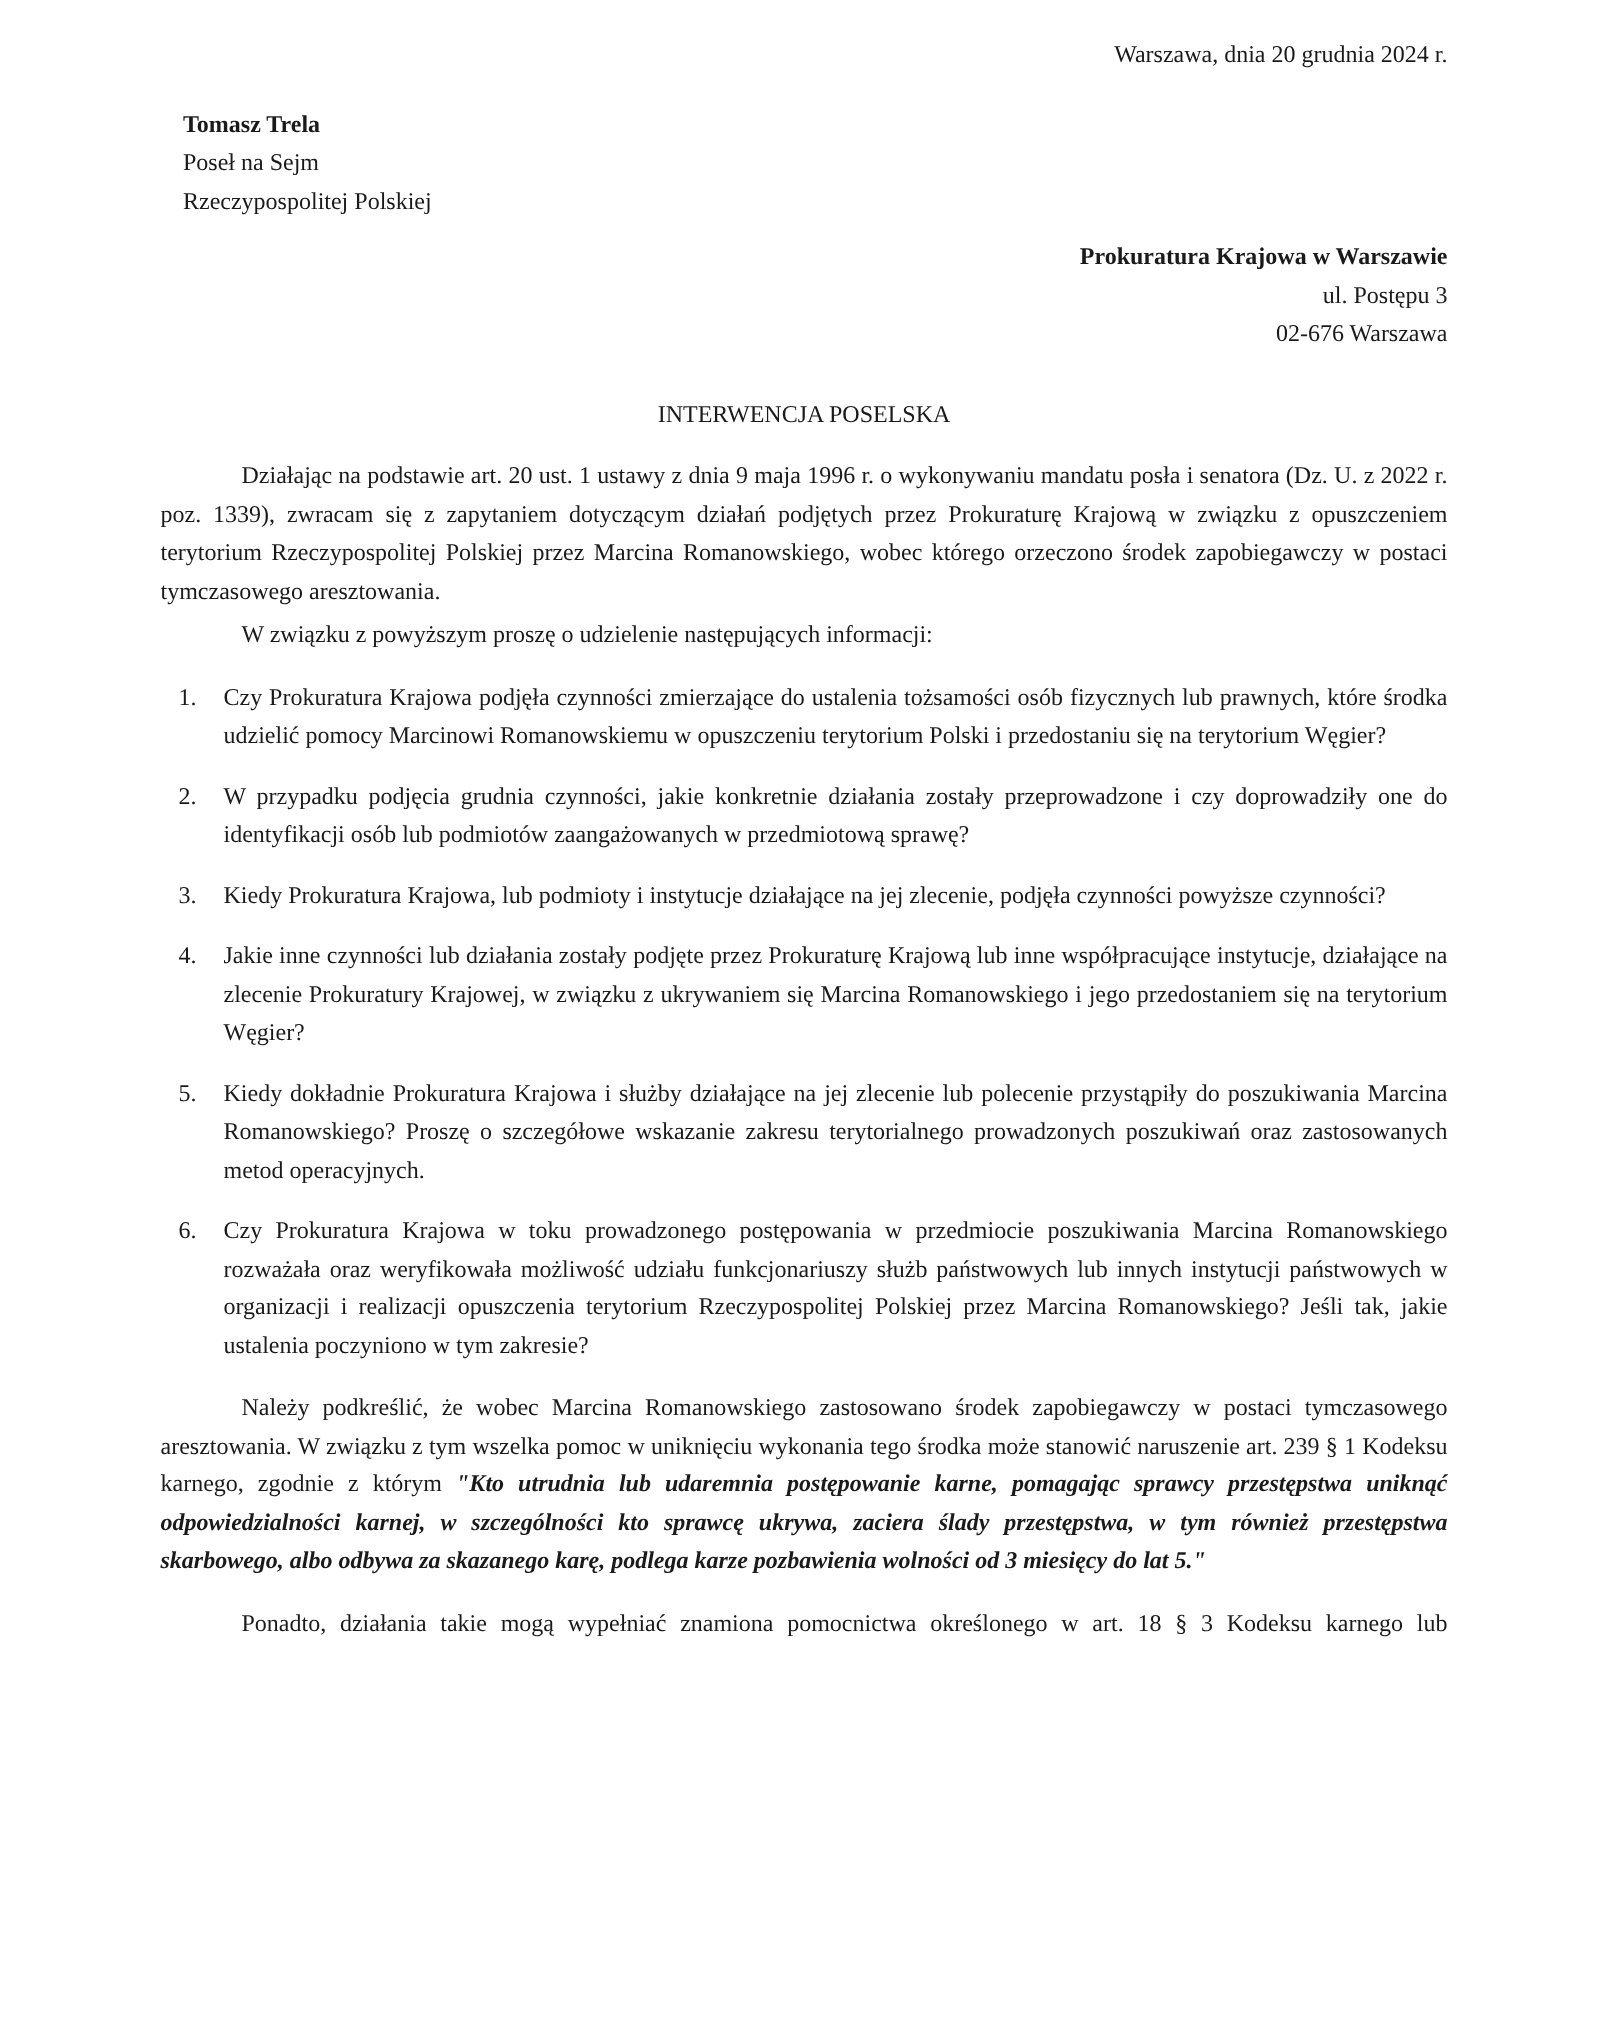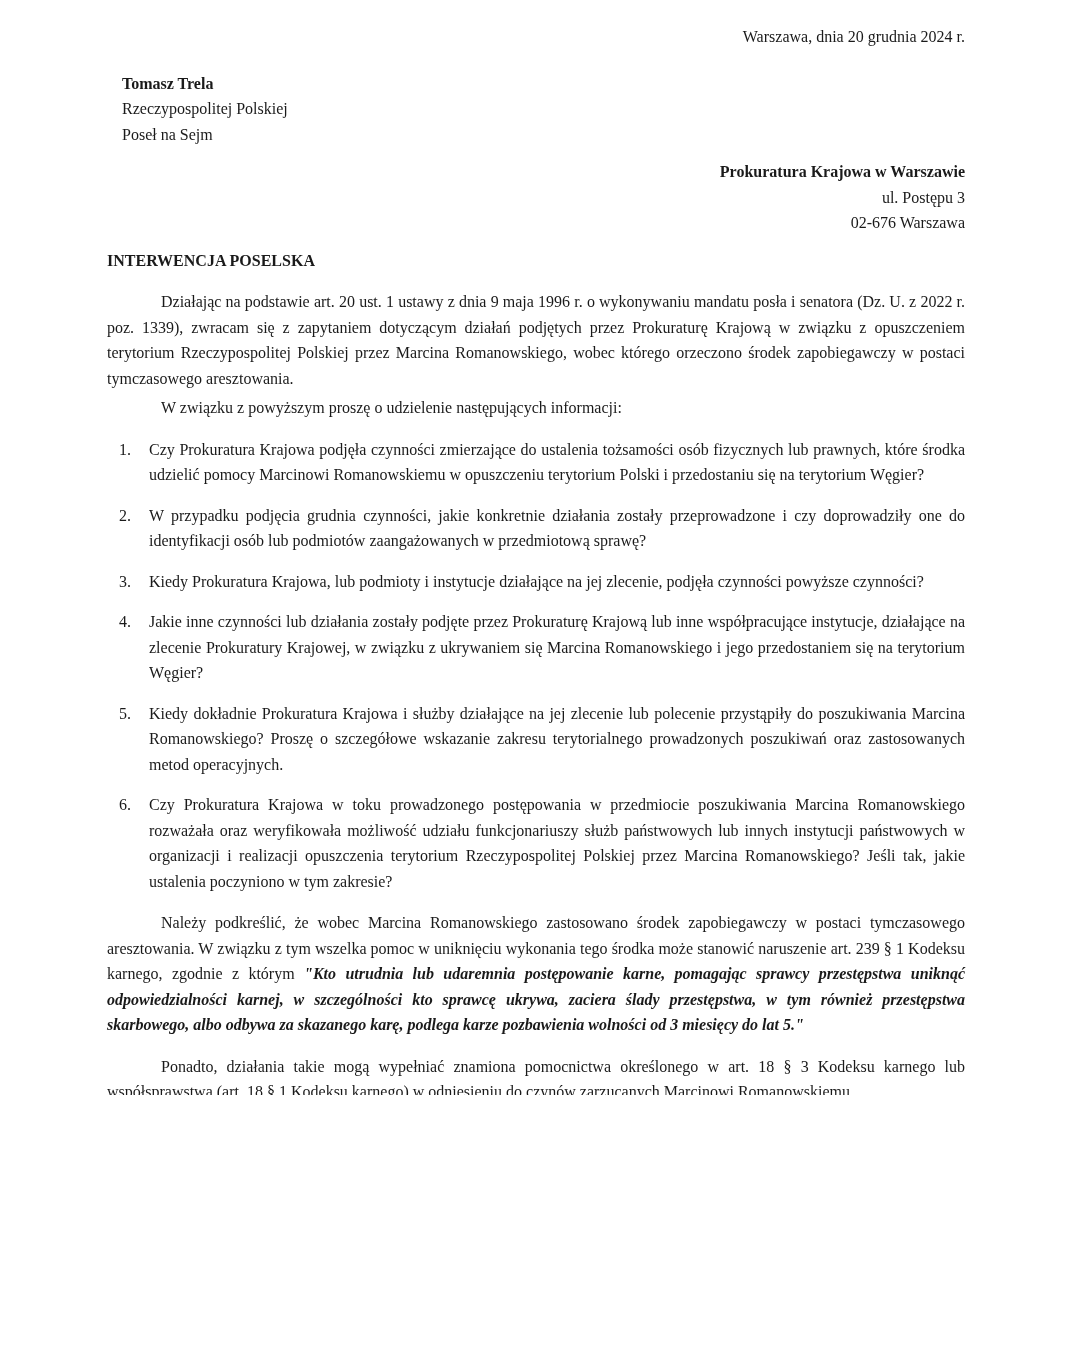--- a/index.html
+++ b/index.html
@@ -15,21 +15,21 @@
     line-height: 25.5px;
     box-sizing: border-box;
     padding: 24px 115px 0 107px;
     overflow: hidden;
   }
   .date-line { text-align: right; margin: 0 0 21px 0; }
   .sender-block { margin: 0 0 12px 15px; }
   .sender-name { font-weight: bold; }
   .recipient-block { text-align: right; margin: 0 0 8px 0; }
   .recipient-name { font-weight: bold; }
-  .doc-title { text-align: left; font-weight: bold; margin: 12px 0 0 0; }
+  .doc-title { text-align: center; font-weight: normal; margin: 28px 0 0 0; }
   .para {
     text-align: justify;
     text-indent: 54px;
     margin: 16px 0 0 0;
   }
   .intro-para { margin-top: 16px; }
   .request-line { margin-top: 4px; text-indent: 54px; }
   .q-list { margin: 16px 0 0 0; }
   .q-item { display: flex; margin: 0 0 15px 0; }
   .q-num { flex: none; width: 30px; margin-left: 12px; }
@@ -40,22 +40,22 @@
 </style>
 </head>
 <body>
 
 <div class="page">
 
   <div class="date-line">Warszawa, dnia 20 grudnia 2024 r.</div>
 
   <div class="sender-block">
     <div class="sender-name">Tomasz Trela</div>
+    <div>Poseł na Sejm</div>
     <div>Rzeczypospolitej Polskiej</div>
-    <div>Poseł na Sejm</div>
   </div>
 
   <div class="recipient-block">
     <div class="recipient-name">Prokuratura Krajowa w Warszawie</div>
     <div>ul. Postępu 3</div>
     <div>02-676 Warszawa</div>
   </div>
 
   <div class="doc-title">INTERWENCJA POSELSKA</div>
 

